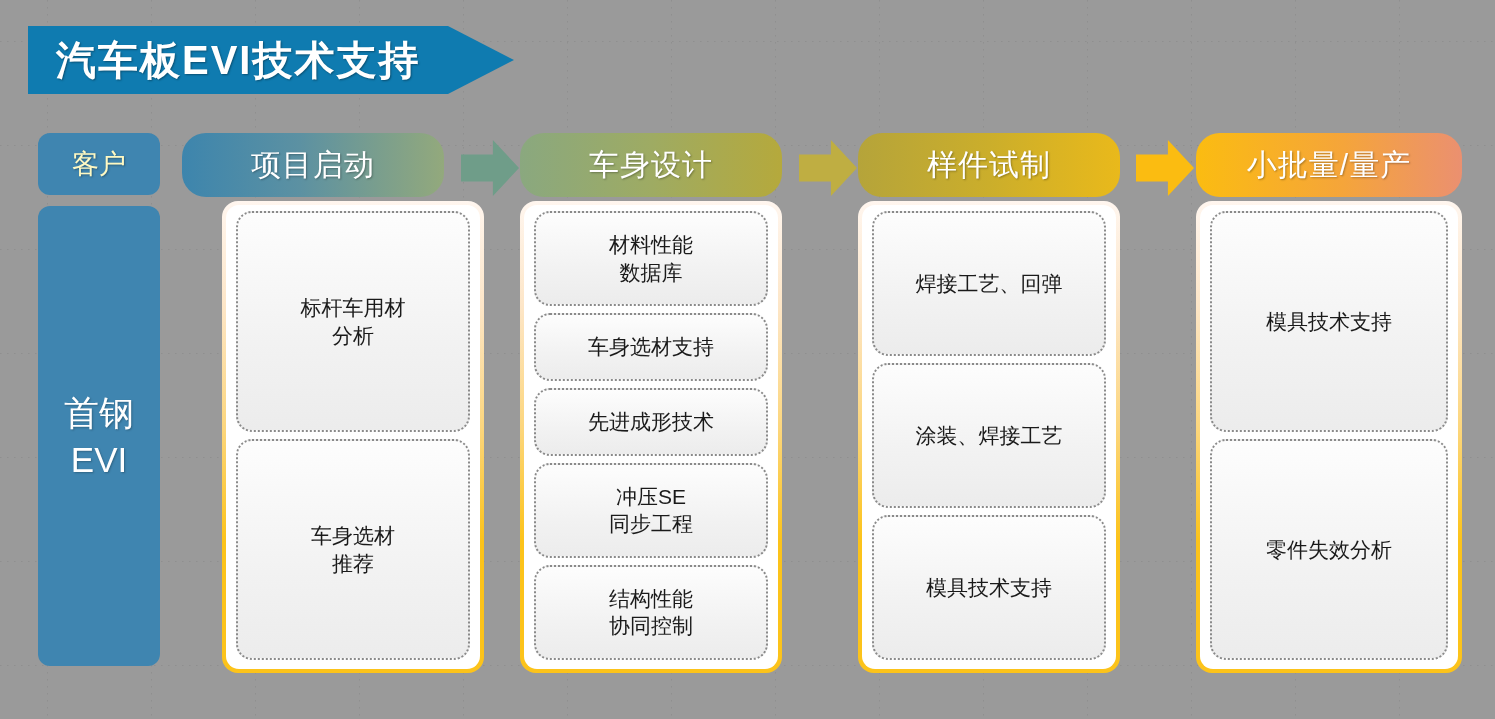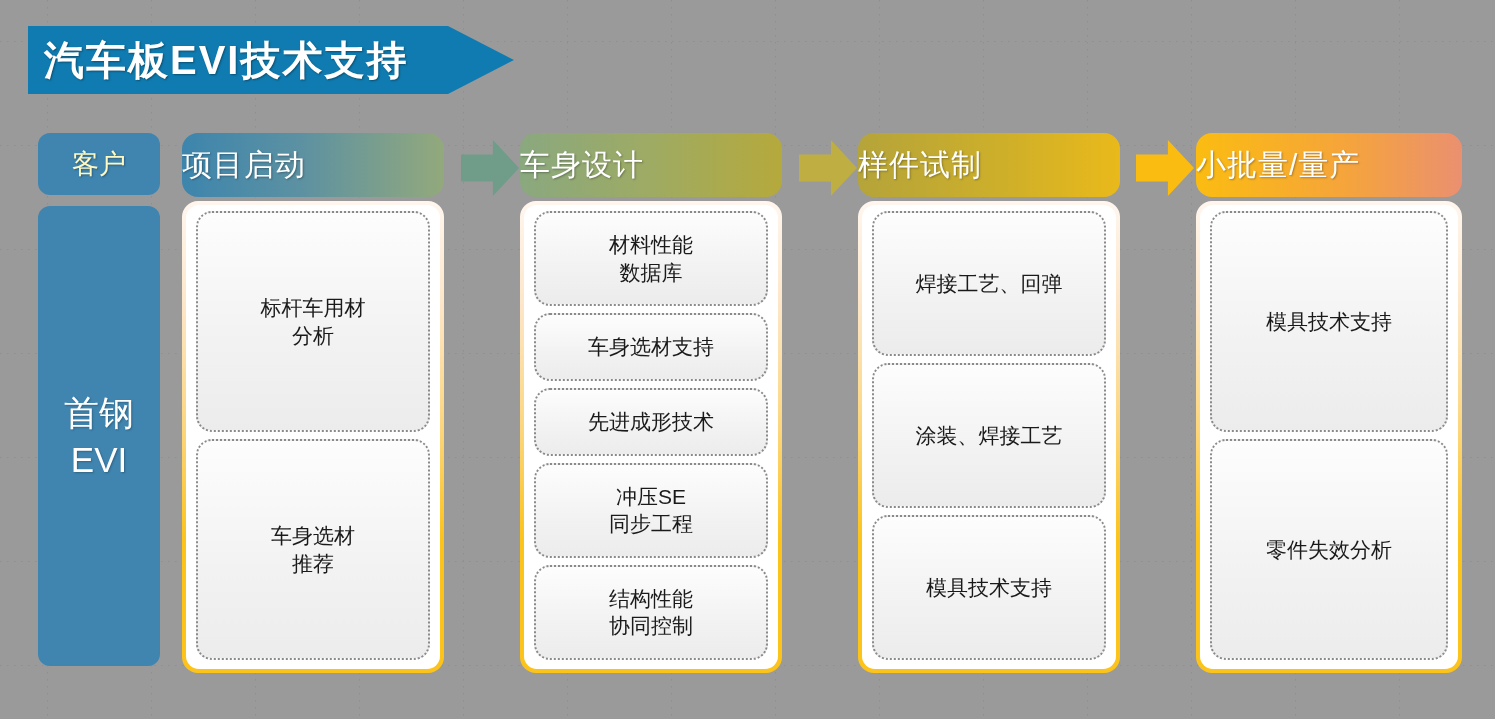--- a/index.html
+++ b/index.html
@@ -33,21 +33,21 @@
     top: 26px;
     width: 486px;
     height: 68px;
     background: #0f7bb0;
     color: #ffffff;
     -webkit-clip-path: polygon(0 0, 420px 0, 486px 50%, 420px 100%, 0 100%);
     clip-path: polygon(0 0, 420px 0, 486px 50%, 420px 100%, 0 100%);
     display: flex;
     align-items: center;
     box-sizing: border-box;
-    padding-left: 16px;
+    padding-left: 28px;
   }
   .title-banner .title-text {
     font-size: 40px;
     font-weight: bold;
     letter-spacing: 2px;
     color: #ffffff;
     text-shadow: 1px 1px 2px rgba(0,0,0,0.35);
     white-space: nowrap;
   }
 
@@ -55,23 +55,24 @@
   .column {
     position: absolute;
     box-sizing: border-box;
   }
   .col-header {
     position: absolute;
     left: 0;
     top: 0;
     width: 100%;
     height: 64px;
-    border-radius: 16px;
-    display: flex;
-    align-items: center;
+    border-radius: 24px;
+    display: flex;
+    align-items: center;
+    justify-content: center;
     color: #ffffff;
     font-size: 30px;
     letter-spacing: 1px;
     text-shadow: 1px 1px 2px rgba(0,0,0,0.30);
     white-space: nowrap;
   }
   
   .frame-wrap {
     position: absolute;
     left: 0;
@@ -182,21 +183,21 @@
     <div>
       <div>首钢</div>
       <div>EVI</div>
     </div>
   </div>
 
   <div class="column" style="left:182px; top:133px; width:262px; height:540px;">
     <div class="col-header" style="background:linear-gradient(to right,#3d85ad 0%,#5c91a2 45%,#93a97c 100%);">
       <span>项目启动</span>
     </div>
-    <div class="frame-wrap" style="height:472px;">
+    <div class="frame-wrap" style="height:472px;margin-left:40px;">
       <div class="frame-inner">
         <div class="item-card">
           <div>
             <div>标杆车用材</div>
             <div>分析</div>
           </div>
         </div>
         <div class="item-card">
           <div>
             <div>车身选材</div>

